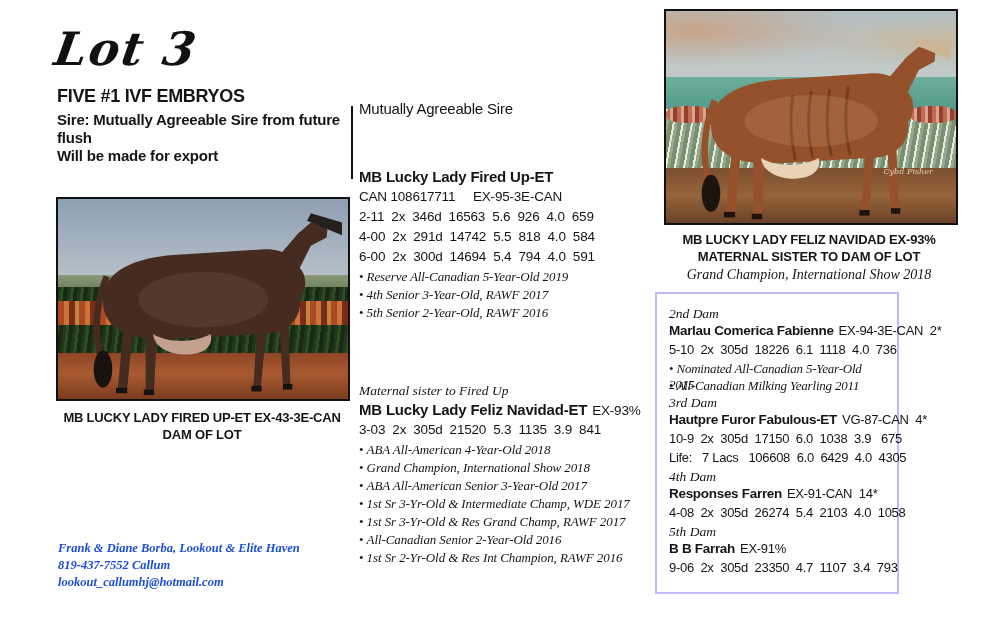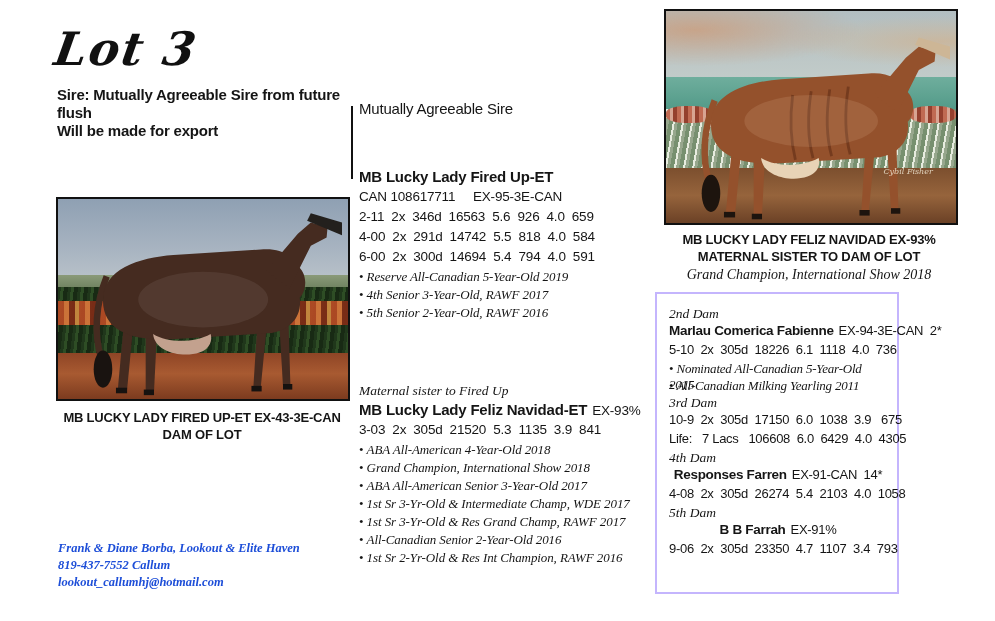--- a/index.html
+++ b/index.html
@@ -57,39 +57,40 @@
   ul.awards li{font-family:"Liberation Serif",serif;font-style:italic;font-size:13px;height:18px;letter-spacing:-0.1px;}
   ul.awards li::before{content:"• ";font-style:normal;}
   .sister-note{font-family:"Liberation Serif",serif;font-style:italic;font-size:13.5px;height:18px;}
   .name-line{height:21px;font-size:15px;font-weight:bold;letter-spacing:-0.2px;white-space:pre;}
   .name-line .score{font-weight:normal;font-size:13.5px;margin-left:5px;white-space:pre;}
 
   
   .dams-box{position:absolute;left:655px;top:292px;width:244px;height:302px;border:2px solid #c4b5fd;
             box-sizing:border-box;padding:12px 10px 0 12px;}
   .d-label{font-family:"Liberation Serif",serif;font-style:italic;font-size:13.5px;height:17px;}
-  .d-name{height:19px;font-size:13.5px;font-weight:bold;letter-spacing:-0.3px;white-space:pre;text-align:center;}
+  .d-name{height:19px;font-size:13.5px;font-weight:bold;letter-spacing:-0.3px;white-space:pre;}
   .d-name .score{font-weight:normal;font-size:13px;margin-left:5px;white-space:pre;}
   .d-rec{height:19px;font-size:13px;white-space:pre;letter-spacing:-0.3px;}
   ul.d-awards{margin:0;padding:0;list-style:none;}
   ul.d-awards li{font-family:"Liberation Serif",serif;font-style:italic;font-size:13px;height:17px;letter-spacing:-0.2px;}
   ul.d-awards li::before{content:"• ";font-style:normal;}
 
   
   .contact{position:absolute;left:58px;top:540px;font-family:"Liberation Serif",serif;
            font-style:italic;font-weight:bold;font-size:12.5px;line-height:17px;color:#1d4ed8;}
 </style>
 </head>
 <body>
 
 <div class="page">
 
   <div class="lot-title">Lot 3</div>
 
   <section class="offering">
+    <h1>FIVE #1 IVF EMBRYOS</h1>
     <p>Sire: Mutually Agreeable Sire from future flush</p>
     <p>Will be made for export</p>
   </section>
 
   <figure class="photo photo-left">
     <div class="layer sky-l"></div>
     <div class="layer hills-l"></div>
     <div class="layer hedge-l"></div>
     <div class="layer flowers-l"></div>
     <div class="layer ground-l"></div>
@@ -191,20 +192,21 @@
   <section class="dams-box">
     <div class="d-label">2nd Dam</div>
     <div class="d-name"><span>Marlau Comerica Fabienne</span><span class="score">EX-94-3E-CAN  2*</span></div>
     <div class="d-rec">5-10  2x  305d  18226  6.1  1118  4.0  736</div>
     <ul class="d-awards">
       <li>Nominated All-Canadian 5-Year-Old 2015</li>
       <li>All-Canadian Milking Yearling 2011</li>
     </ul>
 
     <div class="d-label">3rd Dam</div>
+    <div class="d-name"><span>Hautpre Furor Fabulous-ET</span><span class="score">VG-87-CAN  4*</span></div>
     <div class="d-rec">10-9  2x  305d  17150  6.0  1038  3.9   675</div>
     <div class="d-rec">Life:   7 Lacs   106608  6.0  6429  4.0  4305</div>
 
     <div class="d-label">4th Dam</div>
     <div class="d-name"><span>Responses Farren</span><span class="score">EX-91-CAN  14*</span></div>
     <div class="d-rec">4-08  2x  305d  26274  5.4  2103  4.0  1058</div>
 
     <div class="d-label">5th Dam</div>
     <div class="d-name"><span>B B Farrah</span><span class="score">EX-91%</span></div>
     <div class="d-rec">9-06  2x  305d  23350  4.7  1107  3.4  793</div>

